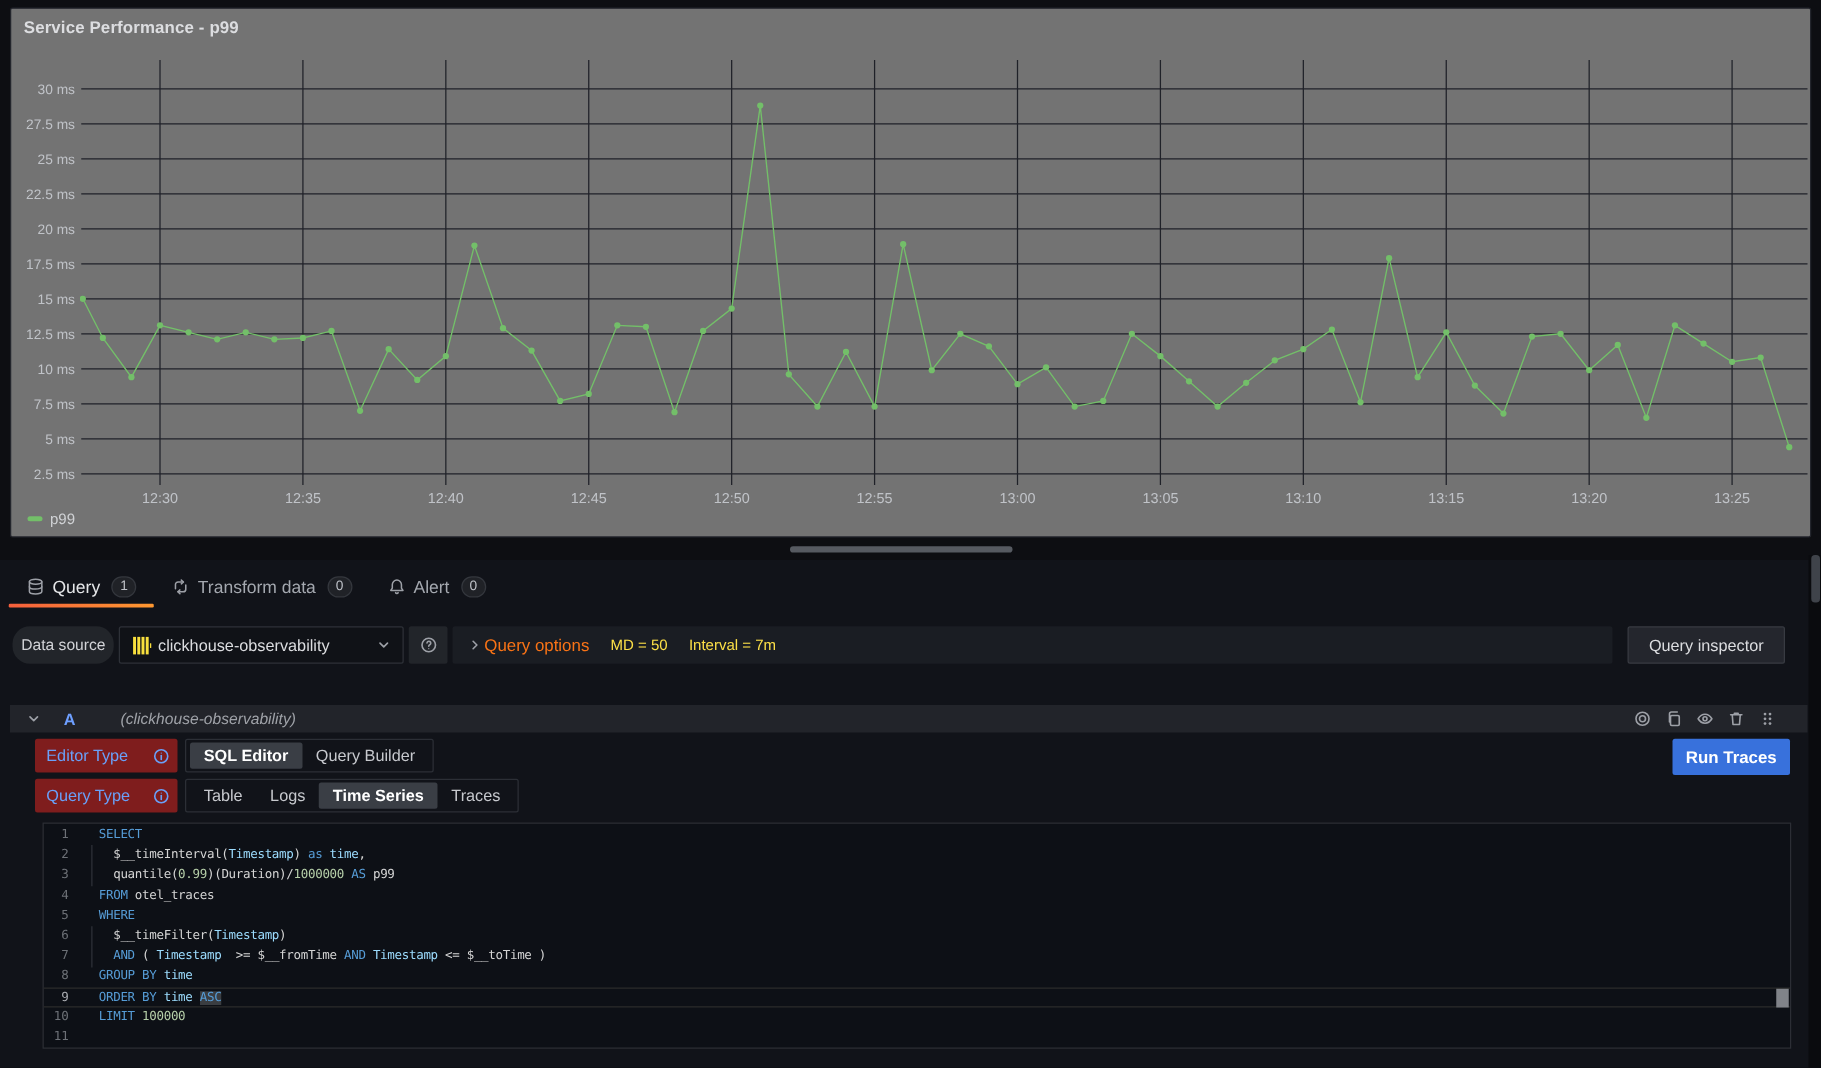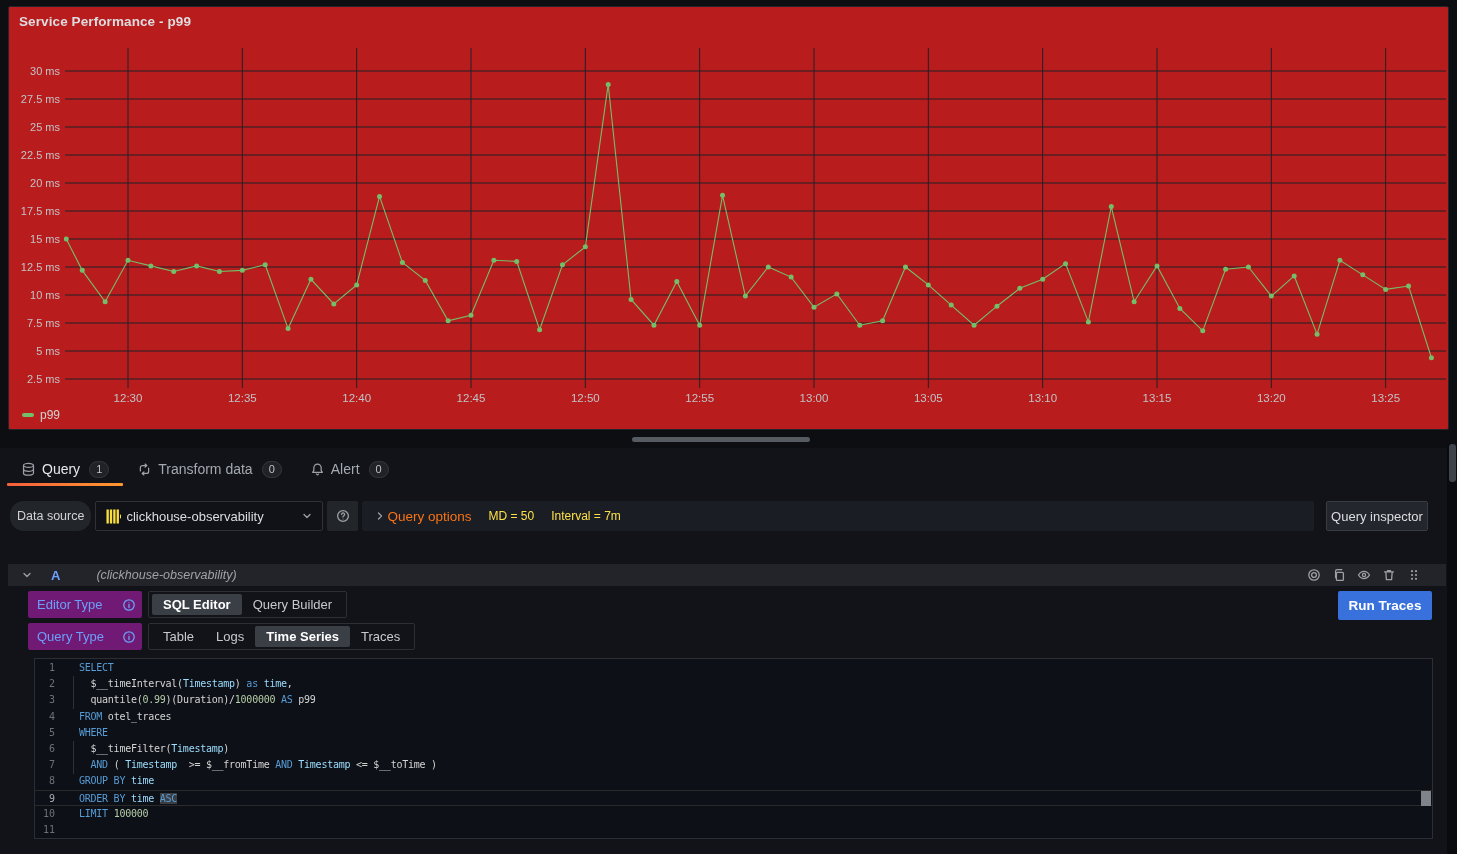--- a/index.html
+++ b/index.html
@@ -1,18 +1,18 @@
 <!DOCTYPE html>
 <html><head>
 <meta charset="utf-8">
 <style>
   * { box-sizing: border-box; }
   html,body { margin:0; padding:0; width:1457px; height:854px; background:#0d0e12; overflow:hidden;
     font-family:"Liberation Sans", sans-serif; color:#d5d6d9; }
-  .panel { position:absolute; left:8px; top:6px; width:1441px; height:424px; background:#b91c1c; border:1px solid #23252c; border-radius:2px; }
+  .panel { position:absolute; left:8px; top:6px; width:1441px; height:424px; background:#737373; border:1px solid #23252c; border-radius:2px; }
   .panel-title { position:absolute; left:10px; top:7px; font-size:13.5px; font-weight:600; color:#dcdde0; letter-spacing:.1px; }
   #chart { position:absolute; left:0; top:0; }
   .legend { position:absolute; left:13px; bottom:7px; display:flex; align-items:center; gap:6px; font-size:12px; color:#d0d2d5; }
   .legend-swatch { width:12px; height:4px; border-radius:2px; background:#73bf69; }
   .hthumb { position:absolute; left:632px; top:437px; width:178px; height:5px; border-radius:3px; background:#565a61; }
   .vtrack { position:absolute; left:1447px; top:444px; width:10px; height:410px; background:#0a0b0e; }
   .vthumb { position:absolute; left:1449px; top:444px; width:7px; height:38px; background:#3f434a; border-radius:3px; }
   .bottom { position:absolute; left:0; top:448px; width:1447px; height:406px; background:#111319; }
   .tabs { position:absolute; left:0; top:4px; width:100%; height:34px; display:flex; align-items:flex-end; padding-left:7px; }
   .tab { display:flex; align-items:center; height:34px; position:relative; font-size:14px; color:#a4a8af; padding:0 14px; white-space:nowrap; }
@@ -25,27 +25,27 @@
   .icon14 { width:14px; height:14px; flex:none; }
   svg.oicon { stroke:#9da0a7; fill:none; stroke-width:1.3; stroke-linecap:round; stroke-linejoin:round; }
   .dsrow { position:absolute; left:10px; top:53px; right:19px; height:30px; display:flex; gap:4px; align-items:stretch; }
   .chip { background:#22252a; color:#d2d3d7; font-size:12.5px; font-weight:500; display:flex; align-items:center; padding:0 7px; border-radius:14px; white-space:nowrap; }
   .dsselect { width:228px; background:#101217; border:1px solid #2e3138; border-radius:2px; display:flex; align-items:center; padding:0 8px 0 10px; font-size:13px; color:#dcdde0; white-space:nowrap; }
   .dsselect .dstext { margin-left:5px; }
   .helpbtn { width:31px; background:#22252a; border-radius:2px; display:flex; align-items:center; justify-content:center; }
   .optbar { flex:1; background:#1a1d23; border-radius:2px; display:flex; align-items:center; padding:0 11px; font-size:13.5px; white-space:nowrap; }
   .optlink { color:#f97316; margin-left:0; font-weight:500; }
   .optmeta { color:#fde047; font-size:12px; margin-left:17px; }
-  .inspector { margin-left:8px; width:102px; background:#24262d; border:1px solid #383b42; border-radius:2px; color:#dcdde0; font-size:13px; display:flex; align-items:center; justify-content:center; white-space:nowrap; }
+  .inspector { margin-left:8px; width:126px; background:#24262d; border:1px solid #383b42; border-radius:2px; color:#dcdde0; font-size:13px; display:flex; align-items:center; justify-content:center; white-space:nowrap; }
   .qheader { position:absolute; left:8px; top:116px; width:1438px; height:22px; background:#22242a; display:flex; align-items:center; padding:0 25px 0 12px; font-size:13px; }
   .qref { color:#6e9fff; font-weight:700; margin-left:17px; }
   .qds { color:#9fa2a8; font-style:italic; font-size:12.5px; margin-left:36px; }
   .qicons { margin-left:auto; display:flex; align-items:center; gap:11px; }
   .qrow { position:absolute; left:28px; height:27px; display:flex; align-items:stretch; }
-  .lblchip { background:#701a75; color:#6aa0f8; font-size:13px; display:flex; align-items:center; padding:0 6px 0 9px; border-radius:2px; width:114px; justify-content:space-between; white-space:nowrap; }
+  .lblchip { background:#7f1d1d; color:#6aa0f8; font-size:13px; display:flex; align-items:center; padding:0 6px 0 9px; border-radius:2px; width:114px; justify-content:space-between; white-space:nowrap; }
   .seg { display:flex; align-items:center; border:1px solid #2c2f36; border-radius:2px; margin-left:6px; padding:0 3px; }
   .seg .opt { padding:0 11px; height:21px; display:flex; align-items:center; font-size:13px; color:#c7c9ce; border-radius:2px; white-space:nowrap; }
   .seg .opt.active { background:#3a3e45; color:#ffffff; font-weight:700; }
   .runbtn { position:absolute; right:15px; top:143px; width:94px; height:29px; background:#3871dc; border-radius:2px; color:#fff; font-size:13.5px; font-weight:600; display:flex; align-items:center; justify-content:center; }
   .code { position:absolute; left:34px; top:210px; width:1399px; height:181px; background:#0d1016; border:1px solid #2c2e35;
     font-family:"DejaVu Sans Mono", monospace; font-size:10px; letter-spacing:-0.25px; line-height:16.2px; padding-top:1px; }
   .codeline { display:flex; height:16.2px; position:relative; }
   .codeline.cur { border-top:1px solid #2b2b2b; border-bottom:1px solid #2b2b2b; }
   .gutter { width:20px; text-align:right; color:#6d7177; flex:none; letter-spacing:0; }
   .codeline.cur .gutter { color:#aaadb2; }

